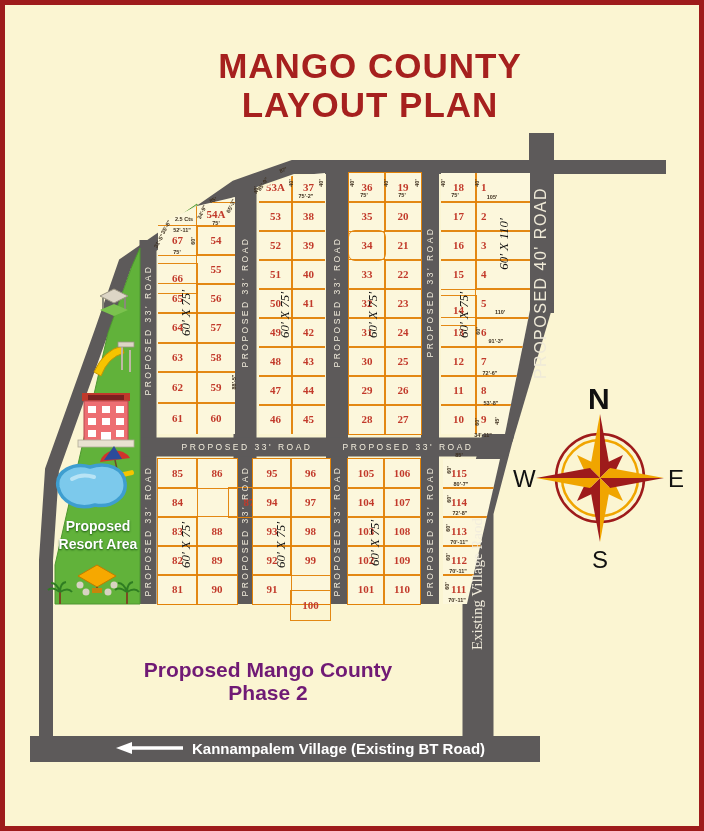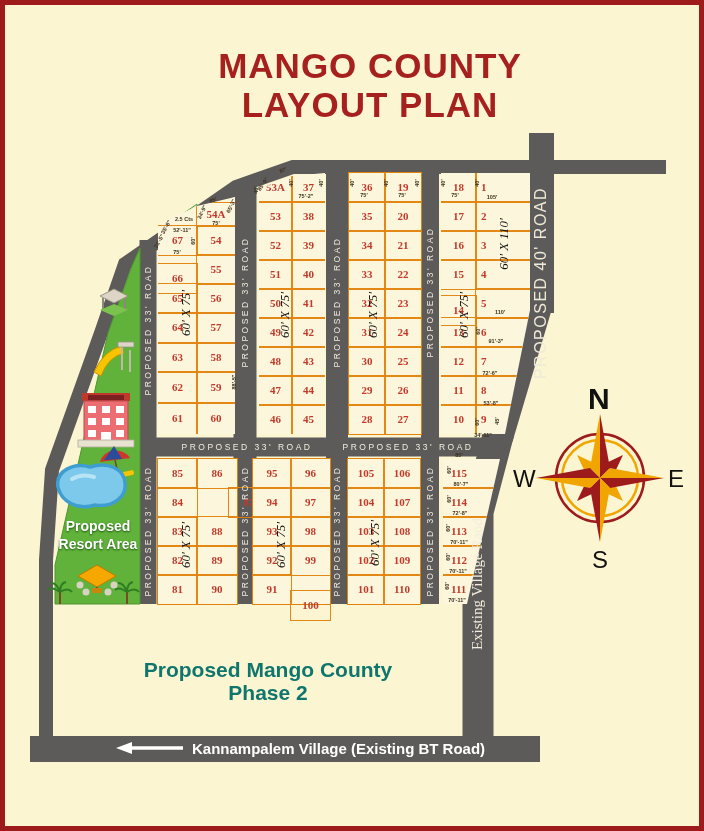--- a/index.html
+++ b/index.html
@@ -15,21 +15,21 @@
         outline:1px solid rgba(226,130,8,.95);outline-offset:-0.5px;}
   .pnum{font-family:"Liberation Serif",serif;font-weight:bold;font-size:11px;color:#C23A2B;
         transform:translateY(-1px);}
   .lbl{position:absolute;white-space:nowrap;}
   .dim{font-size:10px;color:#3d2f1e;font-weight:bold;font-family:"Liberation Sans",sans-serif;}
   .size{font-size:13px;font-style:italic;font-family:"Liberation Serif",serif;color:#111;}
   .roadv,.roadh{font-size:8.5px;color:#F2EDDD;letter-spacing:2.5px;font-family:"Liberation Sans",sans-serif;}
   .road40{font-size:16px;color:#EFEAD8;letter-spacing:1.5px;font-family:"Liberation Sans",sans-serif;}
   .roadvil{font-size:15px;color:#F2EDDD;font-family:"Liberation Serif",serif;}
   .rbottom{font-size:15px;font-weight:bold;color:#fff;}
-  .ph2{position:absolute;width:300px;text-align:center;color:#0f766e;font-weight:bold;
+  .ph2{position:absolute;width:300px;text-align:center;color:#701a75;font-weight:bold;
        font-size:21px;line-height:23px;z-index:5;}
   .resort-t{position:absolute;width:140px;text-align:center;color:#fff;font-weight:bold;font-size:14px;
             line-height:17px;text-shadow:0 1px 2px rgba(0,60,0,.8);z-index:5;}
   .cmp{position:absolute;color:#111;z-index:5;font-family:"Liberation Sans",sans-serif;}
 </style>
 </head>
 <body>
 
 <div id="canvas">
 
@@ -247,21 +247,21 @@
           <span class="pnum">45</span>
         </div>
       </div>
       <div class="block" style="left: 349px; top: 173px; width: 72px; height: 261px;">
         <div class="cell" style="left: 0px; top: 0px; width: 36px; height: 29px;">
           <span class="pnum">36</span>
         </div>
         <div class="cell" style="left: 0px; top: 29px; width: 36px; height: 29px;">
           <span class="pnum">35</span>
         </div>
-        <div class="cell" style="left: 0px; top: 58px; width: 36px; height: 29px;">
+        <div class="cell" style="left: 0px; top: 58px; width: 36px; height: 29px; border-radius: 6px;">
           <span class="pnum">34</span>
         </div>
         <div class="cell" style="left: 0px; top: 87px; width: 36px; height: 29px;">
           <span class="pnum">33</span>
         </div>
         <div class="cell" style="left: 0px; top: 116px; width: 36px; height: 29px;">
           <span class="pnum">32</span>
         </div>
         <div class="cell" style="left: 0px; top: 145px; width: 36px; height: 29px;">
           <span class="pnum">31</span>

